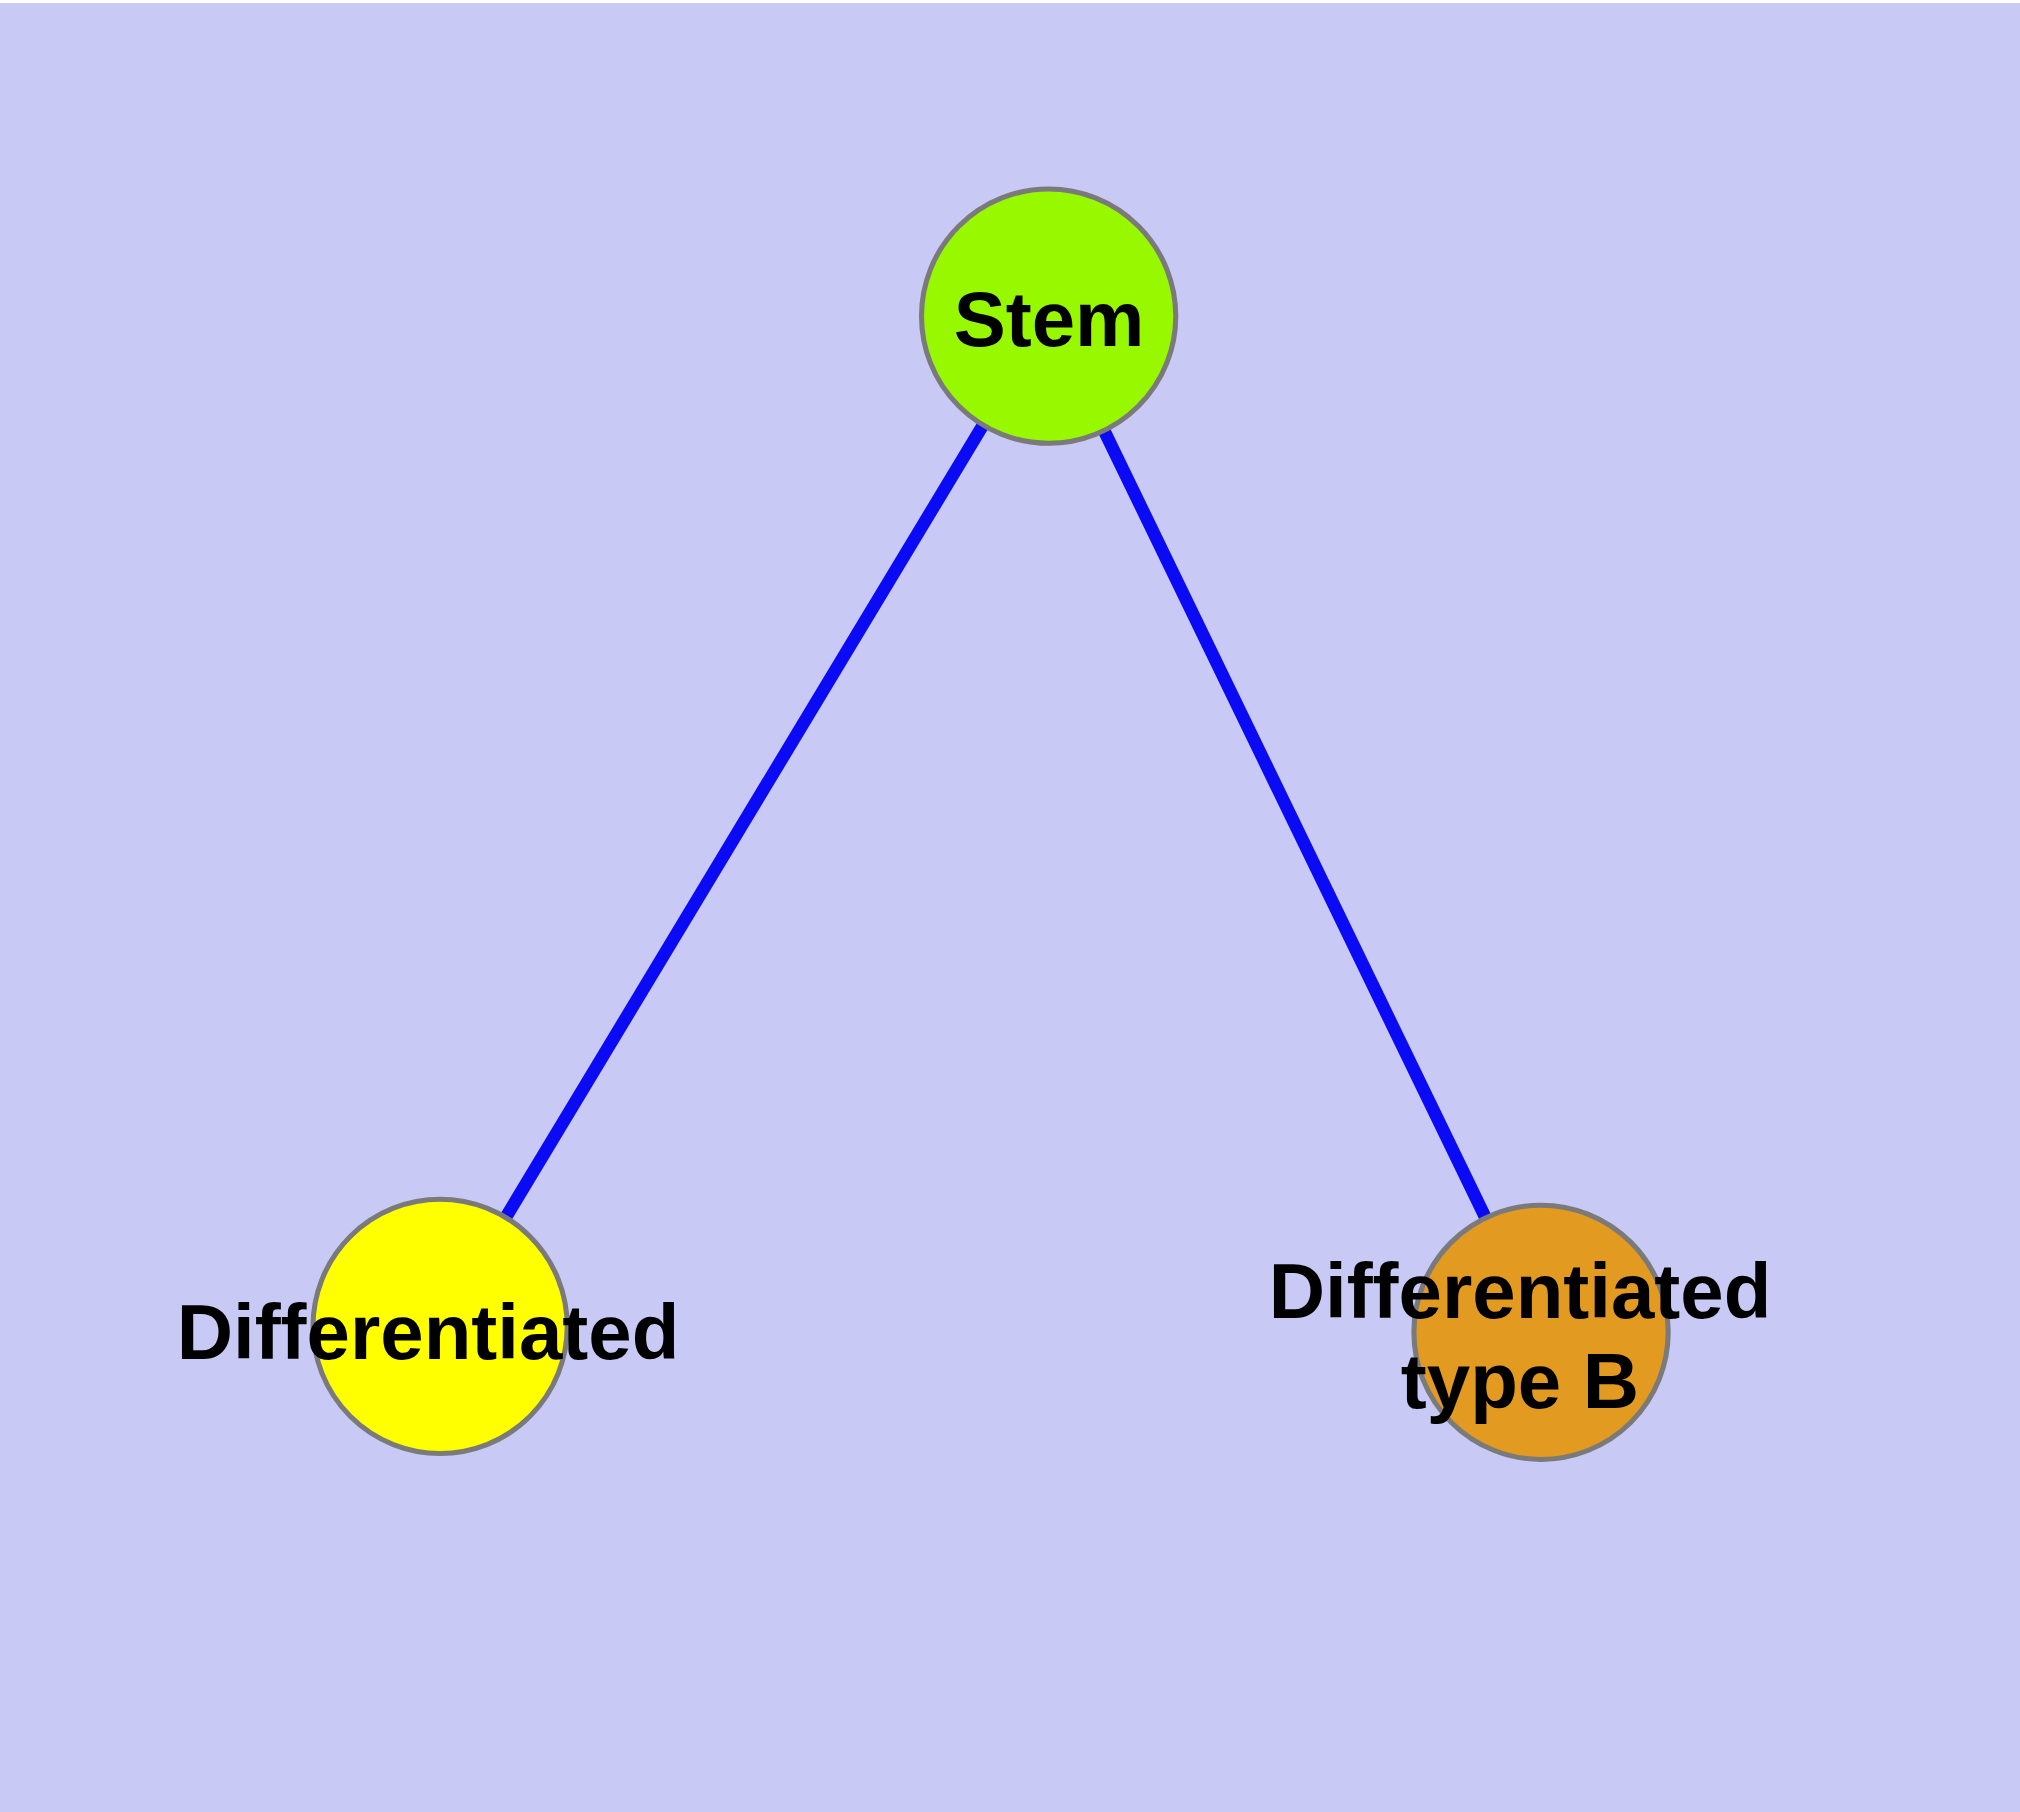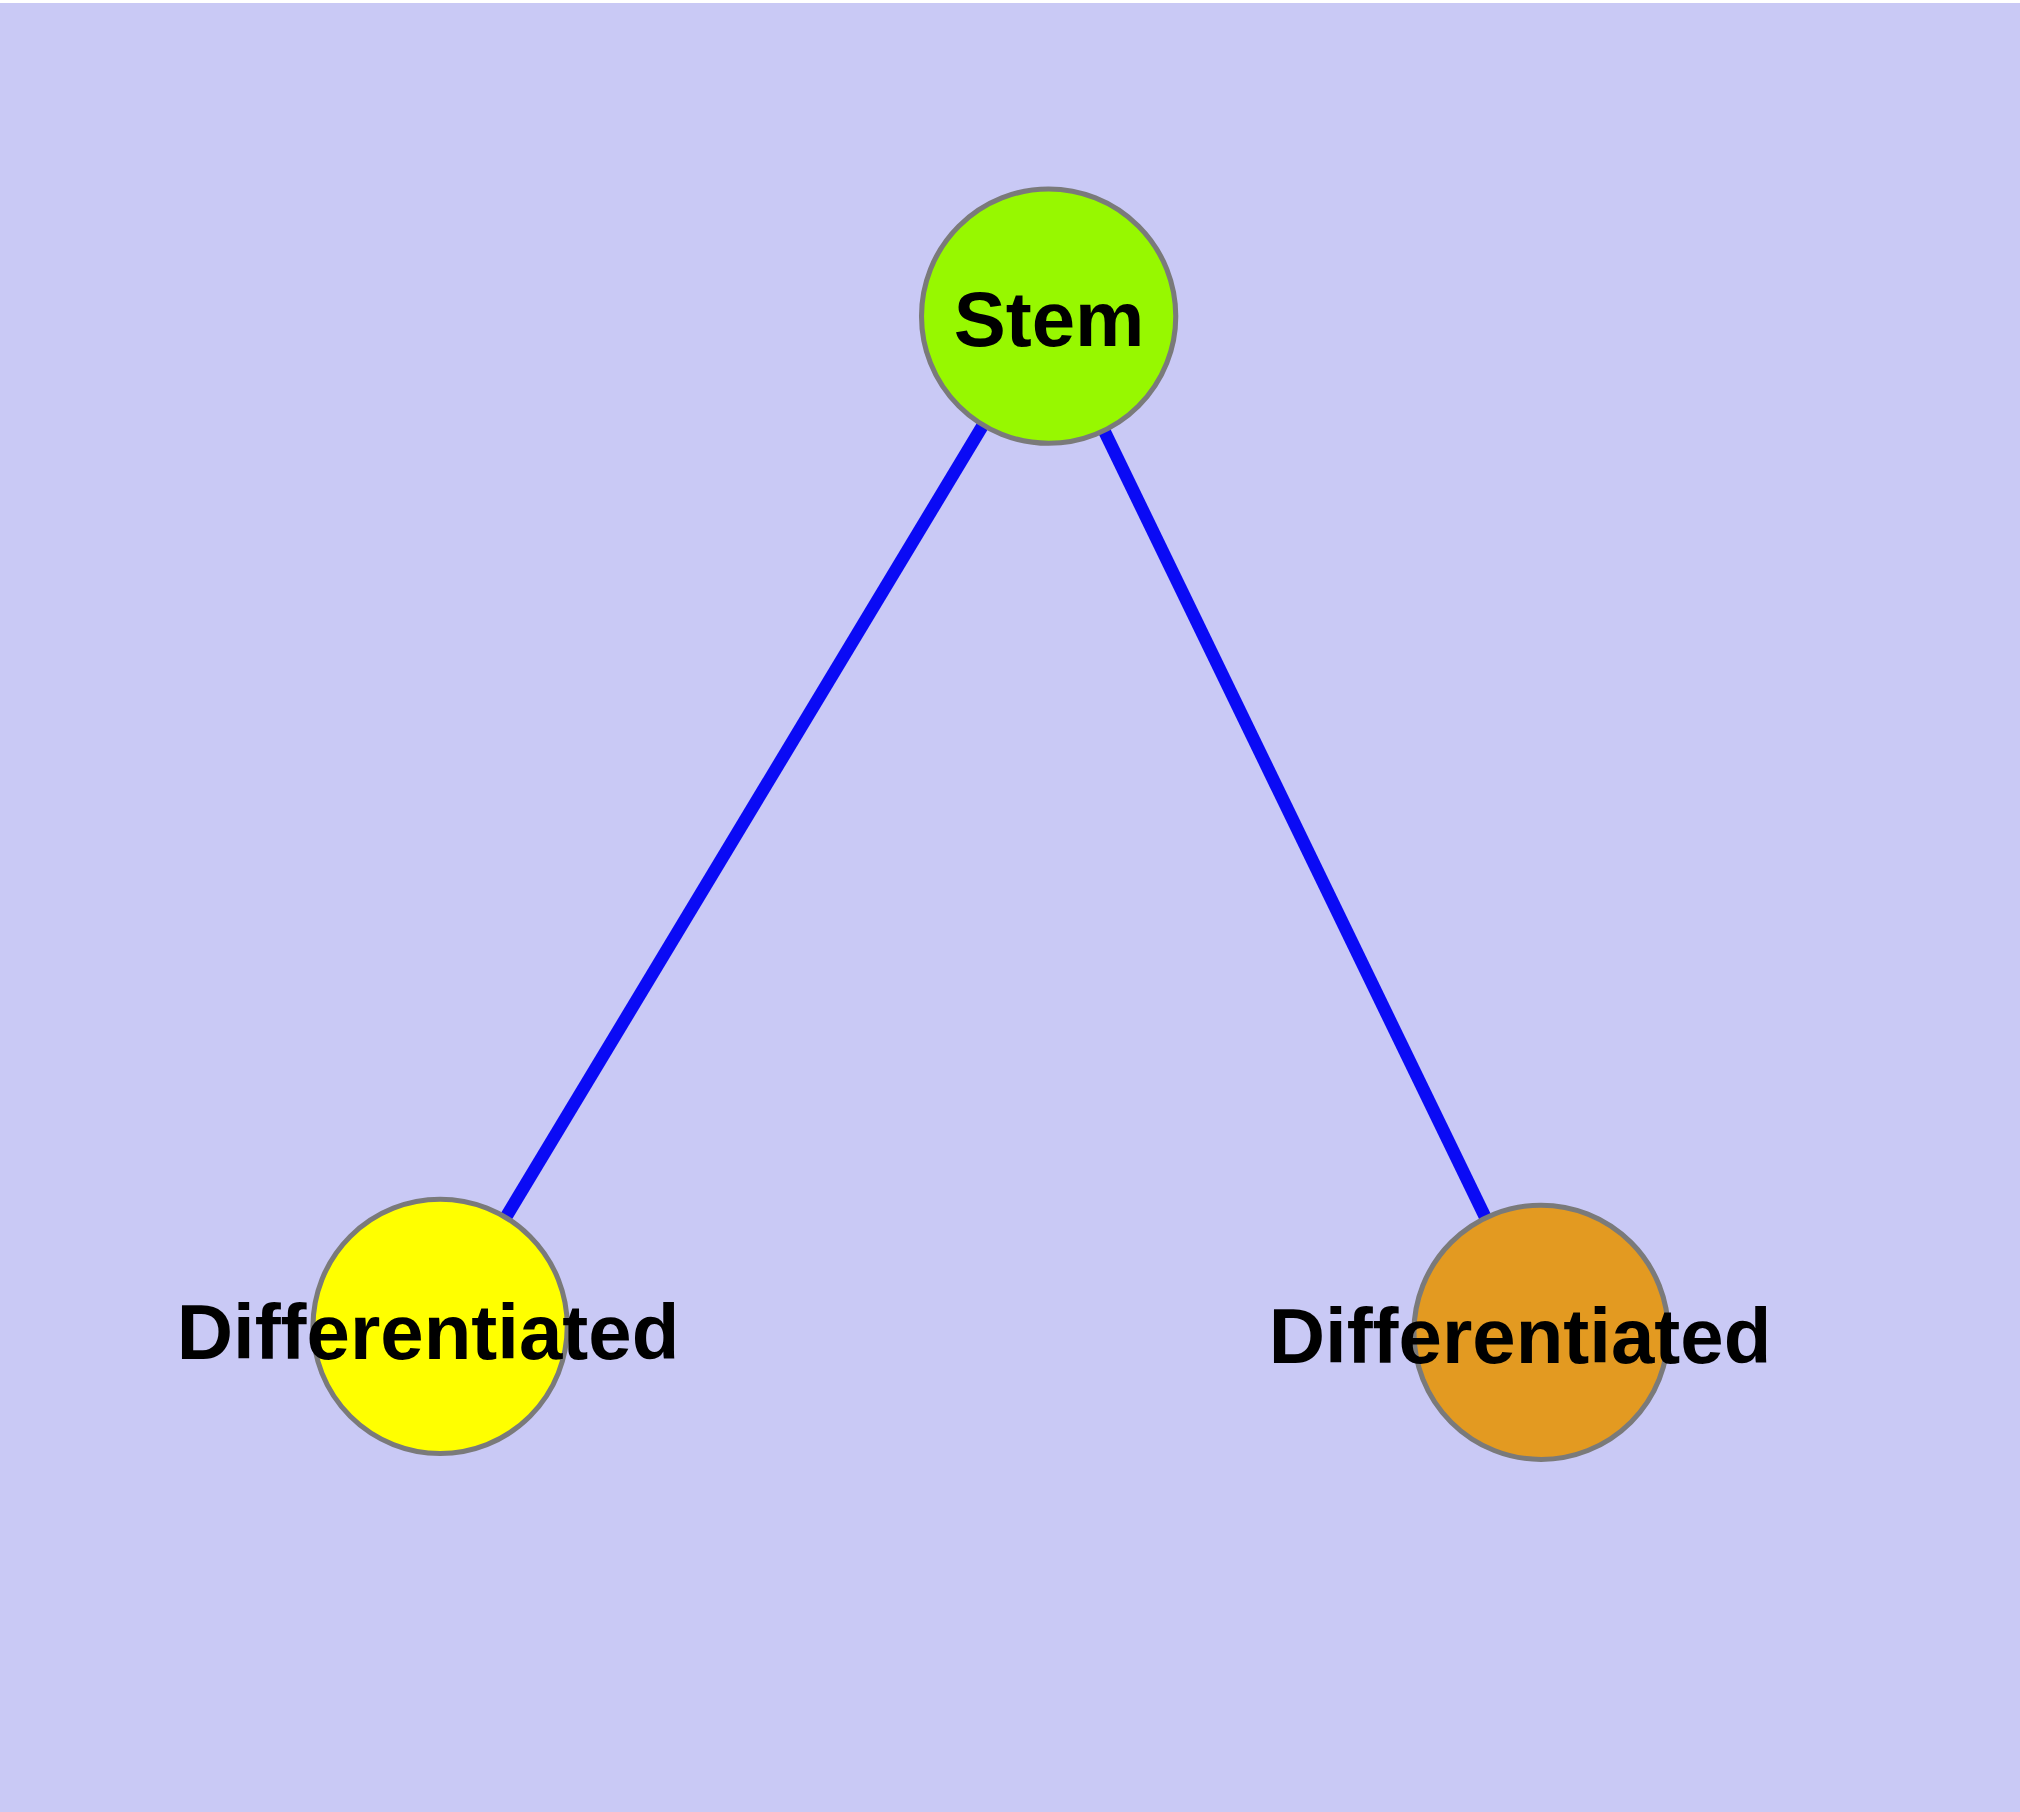--- a/index.html
+++ b/index.html
@@ -73,16 +73,17 @@
   <div class="label label-stem">
     <span class="line">Stem</span>
   </div>
 
   <div class="label label-type-a">
     <span class="line">Differentiated</span>
   </div>
 
   <div class="label label-type-b">
     <span class="line">Differentiated</span>
+    <span class="line">type B</span>
   </div>
 
 </div>
 
 
 </body></html>

